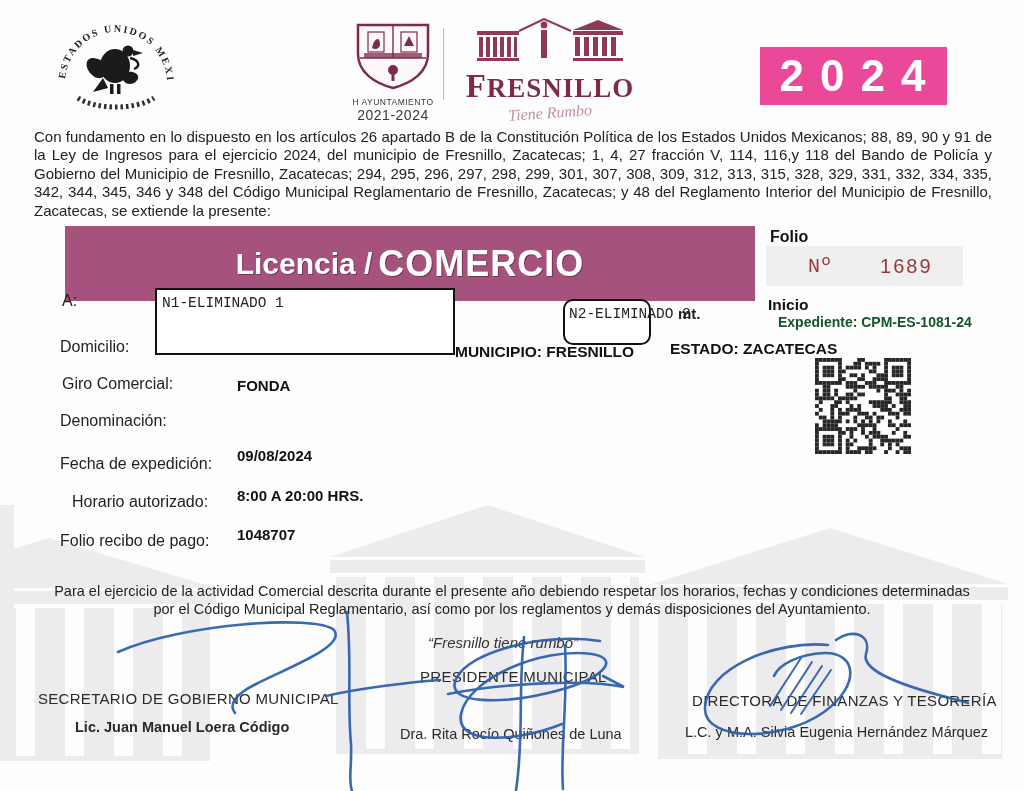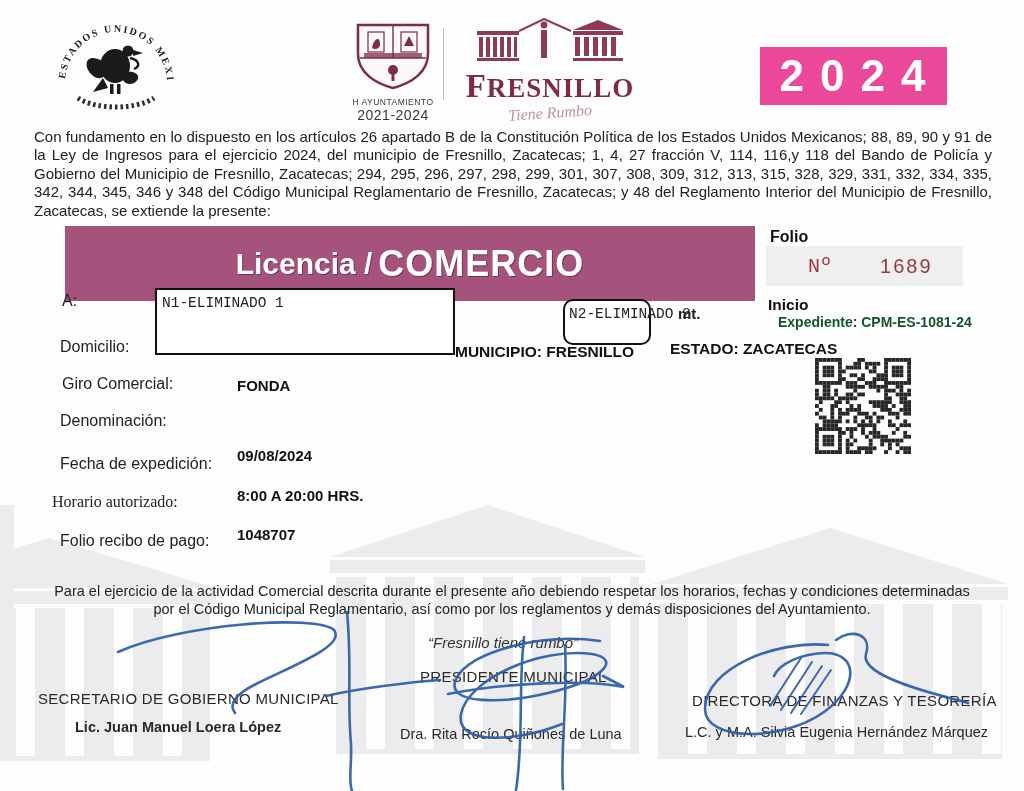--- a/index.html
+++ b/index.html
@@ -181,21 +181,21 @@
   <div class="val-b z1" style="left:670px;top:340px;font-size:15.5px;">ESTADO: ZACATECAS</div>
 
   <div class="lbl z1" style="left:62px;top:375px;">Giro Comercial:</div>
   <div class="val-b z1" style="left:237px;top:377px;">FONDA</div>
 
   <div class="lbl z1" style="left:60px;top:412px;">Denominación:</div>
 
   <div class="lbl z1" style="left:60px;top:455px;">Fecha de expedición:</div>
   <div class="val-b z1" style="left:237px;top:447px;">09/08/2024</div>
 
-  <div class="lbl z1" style="left:52px;top:493px;font-family:Liberation Serif, serif;">Horario autorizado:</div>
+  <div class="lbl z1" style="left:72px;top:493px;">Horario autorizado:</div>
   <div class="val-b z1" style="left:237px;top:487px;">8:00 A 20:00 HRS.</div>
 
   <div class="lbl z1" style="left:60px;top:532px;">Folio recibo de pago:</div>
   <div class="val-b z1" style="left:237px;top:526px;">1048707</div>
 
   <div class="qr z1">
     <svg id="qr-svg" viewBox="0 0 96 96" width="96" height="96">
         <rect x="0" y="0" width="3.84" height="3.84" fill="#262626"></rect>
         <rect x="3.84" y="0" width="3.84" height="3.84" fill="#262626"></rect>
         <rect x="7.68" y="0" width="3.84" height="3.84" fill="#262626"></rect>
@@ -527,21 +527,21 @@
         <rect x="80.64" y="92.16" width="3.84" height="3.84" fill="#262626"></rect>
         <rect x="88.32" y="92.16" width="3.84" height="3.84" fill="#262626"></rect>
         <rect x="92.16" y="92.16" width="3.84" height="3.84" fill="#262626"></rect>
       </svg>
   </div>
 
   <div class="foot z1" style="top:601px;">por el Código Municipal Reglamentario, así como por los reglamentos y demás disposiciones del Ayuntamiento.</div>
   <div class="foot z1" style="top:583px;">Para el ejercicio de la actividad Comercial descrita durante el presente año debiendo respetar los horarios, fechas y condiciones determinadas</div>
 
   <div class="sig-title z1" style="left:38px;top:690px;">SECRETARIO DE GOBIERNO MUNICIPAL</div>
-  <div class="sig-name b z1" style="left:75px;top:719px;">Lic. Juan Manuel Loera  López</div>
+  <div class="sig-name b z1" style="left:75px;top:719px;">Lic. Juan Manuel Loera  Código</div>
 
   <div class="sig-quote z1" style="left:428px;top:634px;">“Fresnillo tiene rumbo”</div>
   <div class="sig-title z1" style="left:420px;top:668px;">PRESIDENTE MUNICIPAL</div>
   <div class="sig-name z1" style="left:400px;top:726px;">Dra. Rita Rocío Quiñones de Luna</div>
 
   <div class="sig-title z1" style="left:692px;top:692px;">DIRECTORA DE FINANZAS Y TESORERÍA</div>
   <div class="sig-name z1" style="left:685px;top:724px;">L.C. y M.A. Silvia Eugenia Hernández Márquez</div>
 
   <svg class="sigs" width="1024" height="791" viewBox="0 0 1024 791">
     <g stroke="#2a5da9" stroke-width="2.6" fill="none" stroke-linecap="round" opacity=".92">

